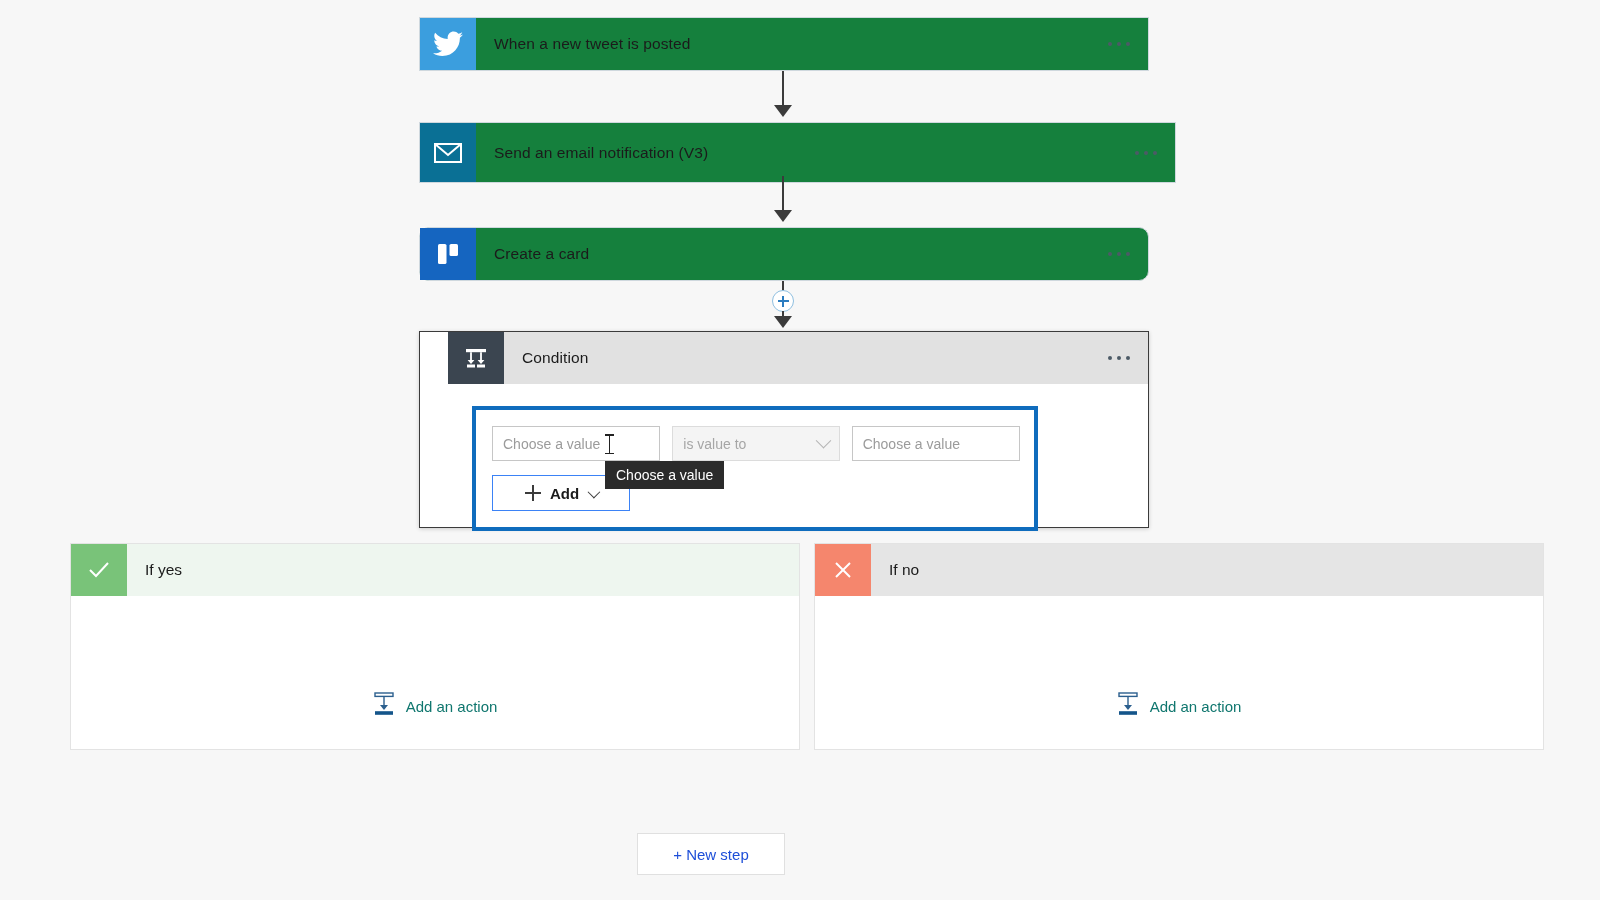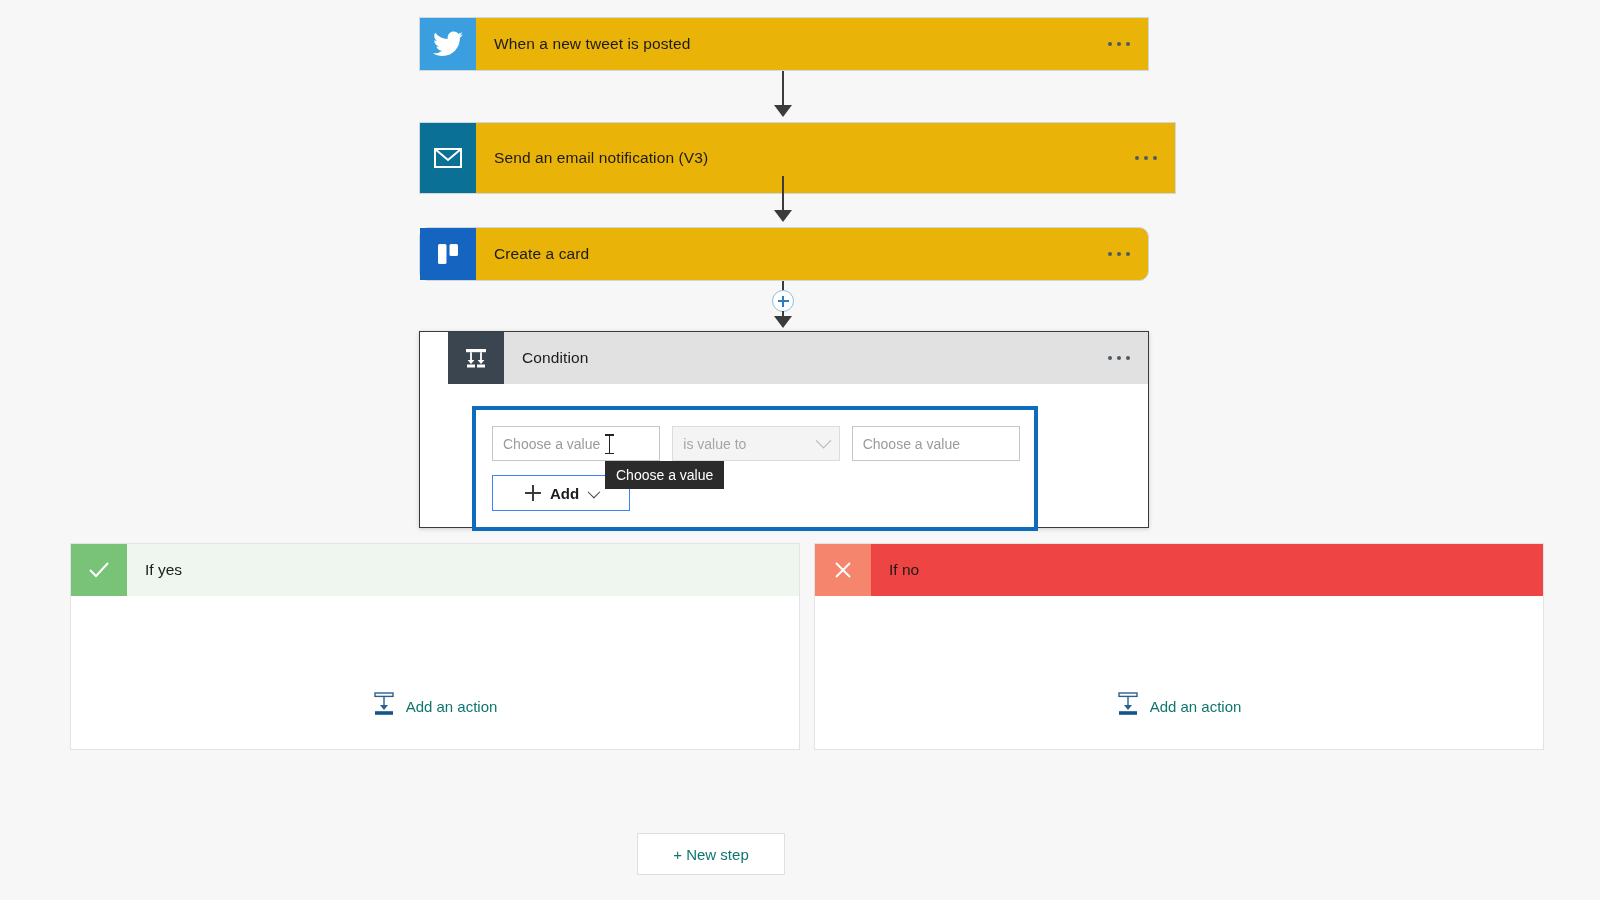--- a/index.html
+++ b/index.html
@@ -10,21 +10,21 @@
     font-family: "Liberation Sans", sans-serif;
     overflow: hidden;
   }
   #canvas { position: relative; width: 1600px; height: 900px; }
 
   
   .step-card {
     position: absolute;
     display: flex;
     align-items: stretch;
-    background: #eab308;
+    background: #15803d;
     border: 1px solid #cfd8de;
   }
   .step-icon {
     width: 56px; min-width: 56px;
     display: flex; align-items: center; justify-content: center;
   }
   .step-title {
     flex: 1;
     display: flex; align-items: center;
     padding-left: 18px;
@@ -172,40 +172,40 @@
     display: flex; align-items: stretch;
     height: 52px;
   }
   .branch-icon { width: 56px; min-width: 56px; display:flex; align-items:center; justify-content:center; }
   .branch-label {
     flex: 1; display: flex; align-items: center;
     padding-left: 18px; font-size: 15.5px; color: #1b1b1b;
   }
   .branch-yes .branch-header { background: #eef6ef; }
   .branch-yes .branch-icon   { background: #79c379; }
-  .branch-no  .branch-header { background: #ef4444; }
+  .branch-no  .branch-header { background: #e5e5e5; }
   .branch-no  .branch-icon   { background: #f5866d; }
 
   .add-action {
     position: absolute;
     left: 0; right: 0;
     display: flex; align-items: center; justify-content: center;
     gap: 11px;
     cursor: pointer;
   }
   .add-action-label { font-size: 15px; color: #0f766e; }
 
   
   .footer-btn {
     position: absolute;
     height: 42px;
     border: 1px solid #e0e0e0;
     background: #ffffff;
     display: flex; align-items: center; justify-content: center;
-    font-size: 15px; color: #0f766e;
+    font-size: 15px; color: #1d4ed8;
     cursor: pointer;
   }
 </style>
 </head>
 <body>
 
 <div id="canvas">
 
   <div class="step-card" style="left:419px; top:17px; width:730px; height:54px;">
     <div class="step-icon" style="background:#3b9ede;">
@@ -217,21 +217,21 @@
     <div class="ellipsis-menu">
       <i></i>
         <i></i>
         <i></i>
     </div>
   </div>
 
   <div class="connector" style="left:782px; top:71px; height:36px;"></div>
   <div class="arrow-head" style="left:774px; top:105px;"></div>
 
-  <div class="step-card" style="left:419px; top:122px; width:757px; height:72px;">
+  <div class="step-card" style="left:419px; top:122px; width:757px; height:61px;">
     <div class="step-icon" style="background:#0a7095;">
       <svg width="32" height="26" viewBox="0 0 32 26">
         <rect x="3" y="4" width="26" height="18" fill="none" stroke="#ffffff" stroke-width="2"></rect>
         <polyline points="3,4 16,15 29,4" fill="none" stroke="#ffffff" stroke-width="2"></polyline>
       </svg>
     </div>
     <div class="step-title">Send an email notification (V3)</div>
     <div class="ellipsis-menu">
       <i></i>
         <i></i>

